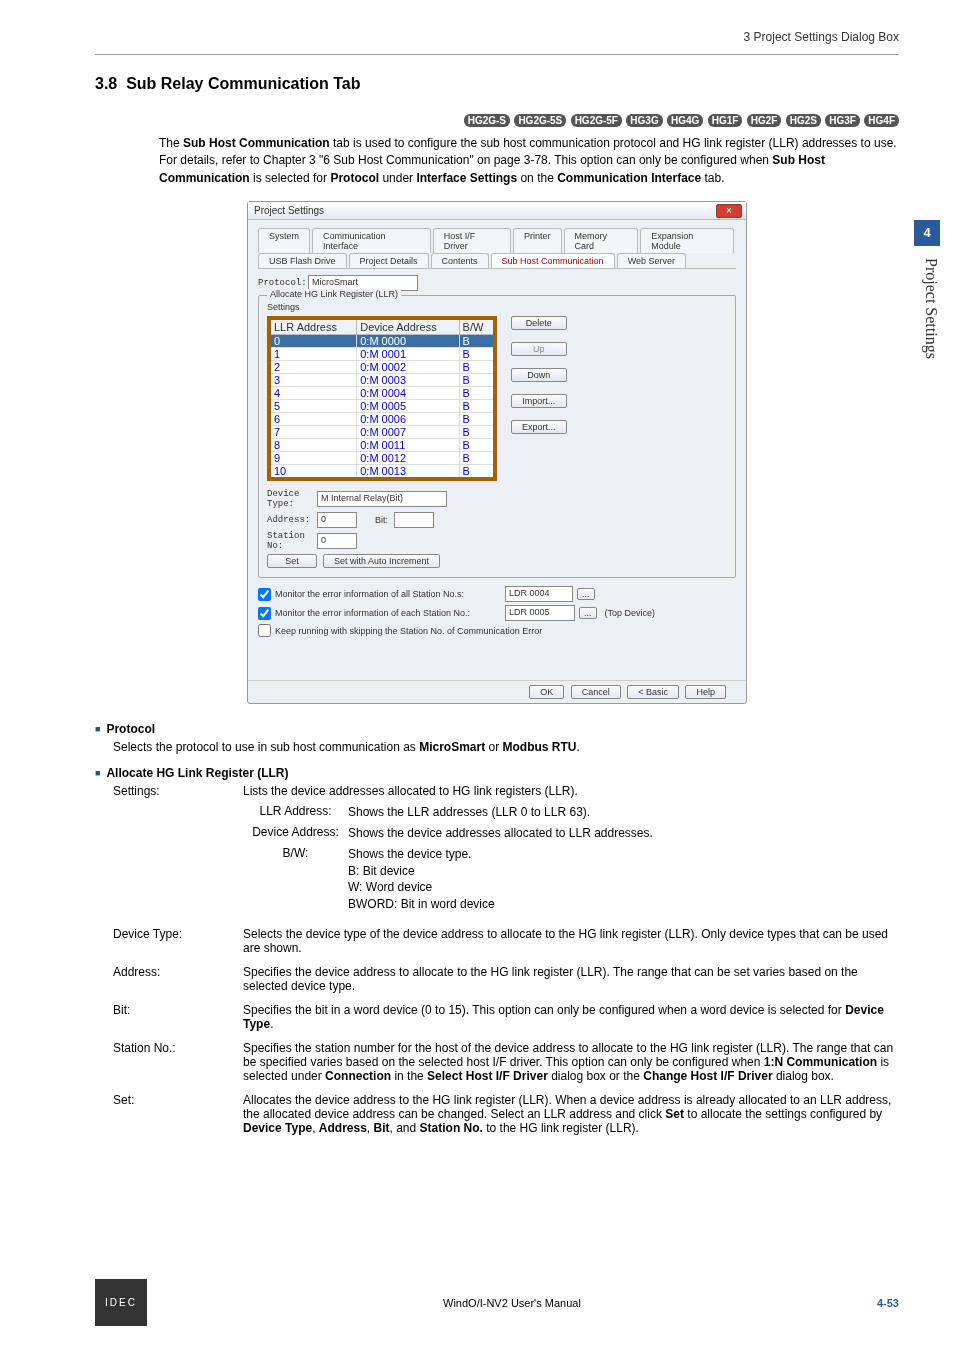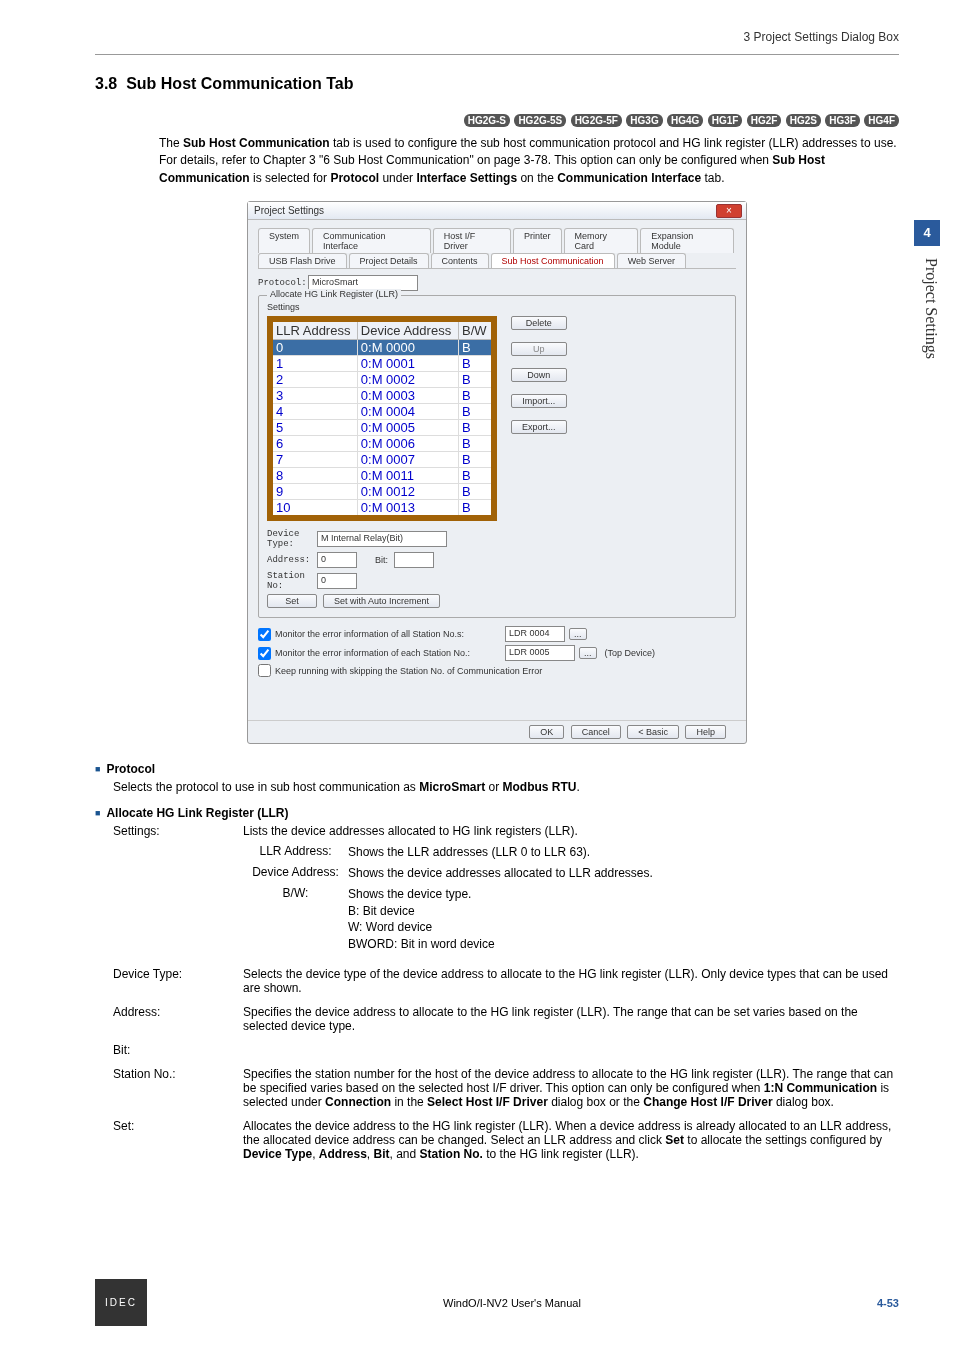--- a/index.html
+++ b/index.html
@@ -79,22 +79,22 @@
   .grpbox {
     border: 1px solid #aaa; border-radius: 2px;
     padding: 6px 8px; margin: 4px 0 8px 0;
     position: relative;
   }
   .grpbox .grp-title {
     position: absolute; top: -7px; left: 8px;
     background: #eceff3; padding: 0 3px; font-size: 9px;
   }
   .tbl {
-    border: 6px solid #a16207; background: #fff;
-    width: 230px; font-size: 13px;
+    border: 4px solid #a16207; background: #fff;
+    width: 230px; font-size: 11px;
     border-collapse: collapse;
   }
   .tbl th { background: #eef1f7; border: 1px solid #bbb; padding: 1px 3px; font-weight: normal; }
   .tbl td { border: 1px solid #ddd; padding: 0 3px; color: #0000cc; }
   .tbl .sel td { background: #3b6ea5; color: #fff; }
   .btnstack { display: flex; flex-direction: column; gap: 12px; margin-left: 14px; }
   .btn {
     border: 1px solid #888; background: linear-gradient(#fafbfd,#e3e7ef);
     padding: 1px 10px; font-size: 9px; border-radius: 2px; min-width: 50px; text-align:center;
   }
@@ -144,21 +144,21 @@
   }
   .footer .pg b { color: #2a5a9c; }
 </style>
 </head>
 <body>
 
 <div class="header-right">3 Project Settings Dialog Box</div>
 <hr class="divider" style="margin-top:24px">
 
 <div class="section-title">
-  <span>3.8</span>&nbsp;&nbsp;<span>Sub Host Communication Tab</span>
+  <span>3.8</span>&nbsp;&nbsp;<span>Sub Relay Communication Tab</span>
 </div>
 
 <div class="badges">
   <span class="badge">HG2G-S</span>
   <span class="badge">HG2G-5S</span>
   <span class="badge">HG2G-5F</span>
   <span class="badge">HG3G</span>
   <span class="badge">HG4G</span>
   <span class="badge">HG1F</span>
   <span class="badge">HG2F</span>
@@ -295,21 +295,21 @@
       </div>
       <div class="row">
         <div class="btn">Set</div>
         <div class="btn" style="margin-left:6px">Set with Auto Increment</div>
       </div>
     </div>
 
     <div class="row">
       <input type="checkbox" class="chk" checked="" style="">
       <span style="width:230px">Monitor the error information of all Station No.s:</span>
-      <div class="txt" style="width:60px">LDR 0004</div>
+      <div class="txt" style="width:68px">LDR 0004</div>
       <div class="btn" style="min-width:16px;padding:0 4px;margin-left:4px">...</div>
     </div>
     <div class="row">
       <input type="checkbox" class="chk" checked="" style="">
       <span style="width:230px">Monitor the error information of each Station No.:</span>
       <div class="txt" style="width:70px">LDR 0005</div>
       <div class="btn" style="min-width:16px;padding:0 4px;margin-left:4px">...</div>
       <span style="margin-left:8px">(Top Device)</span>
     </div>
     <div class="row">
@@ -365,20 +365,23 @@
     <div class="field-val">Selects the device type of the device address to allocate to the HG link register (LLR). Only device types that can be used are shown.</div>
   </div>
 
   <div class="field-row">
     <div class="field-label">Address:</div>
     <div class="field-val">Specifies the device address to allocate to the HG link register (LLR). The range that can be set varies based on the selected device type.</div>
   </div>
 
   <div class="field-row">
     <div class="field-label">Bit:</div>
+    <div class="field-val">
+      <span>Specifies the bit in a word device (0 to 15). This option can only be configured when a word device is selected for </span><b>Device Type</b><span>.</span>
+    </div>
   </div>
 
   <div class="field-row">
     <div class="field-label">Station No.:</div>
     <div class="field-val">
       <span>Specifies the station number for the host of the device address to allocate to the HG link register (LLR). The range that can be specified varies based on the selected host I/F driver. This option can only be configured when </span><b>1:N Communication</b><span> is selected under </span><b>Connection</b><span> in the </span><b>Select Host I/F Driver</b><span> dialog box or the </span><b>Change Host I/F Driver</b><span> dialog box.</span>
     </div>
   </div>
 
   <div class="field-row">

